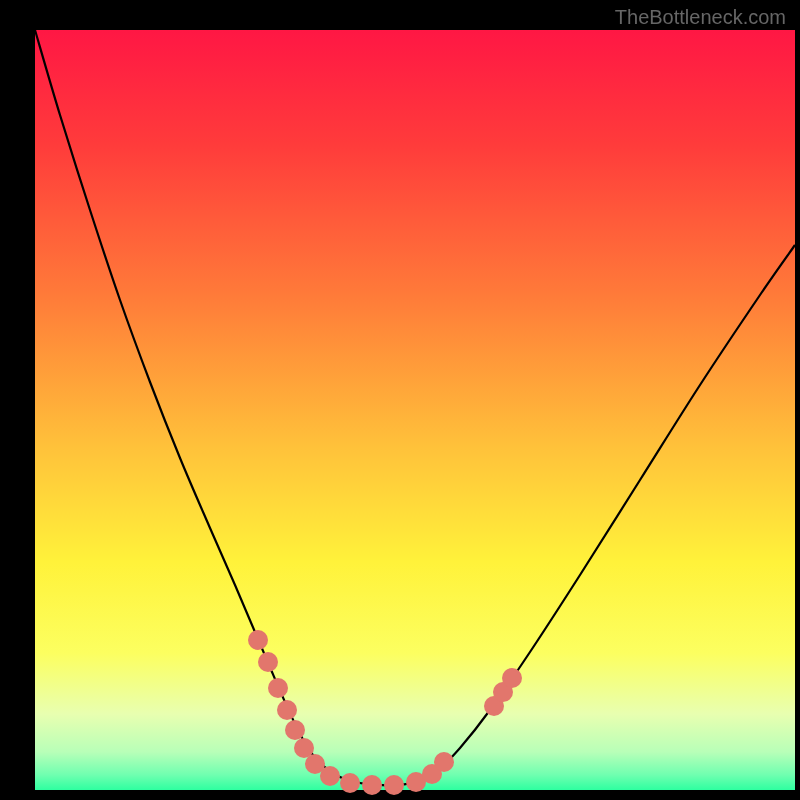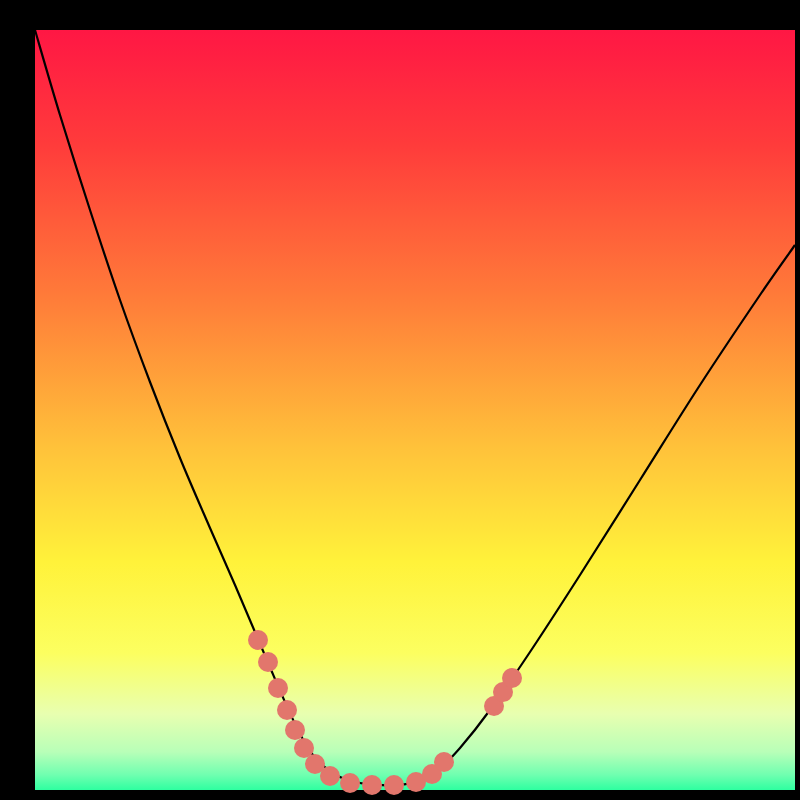--- a/index.html
+++ b/index.html
@@ -26,20 +26,21 @@
     z-index: 10;
   }
   svg {
     display: block;
   }
 </style>
 </head>
 <body>
 
 <div class="chart-container">
+  <div class="watermark">TheBottleneck.com</div>
   <svg id="chart-svg" width="800" height="800">
     <defs>
       <linearGradient id="bg-grad" x1="0" y1="0" x2="0" y2="1">
           <stop offset="0%" stop-color="#ff1744"></stop>
           <stop offset="15%" stop-color="#ff3b3b"></stop>
           <stop offset="35%" stop-color="#ff7b39"></stop>
           <stop offset="55.00000000000001%" stop-color="#ffc23a"></stop>
           <stop offset="70%" stop-color="#fff23a"></stop>
           <stop offset="82%" stop-color="#fcff60"></stop>
           <stop offset="90%" stop-color="#e8ffb0"></stop>

